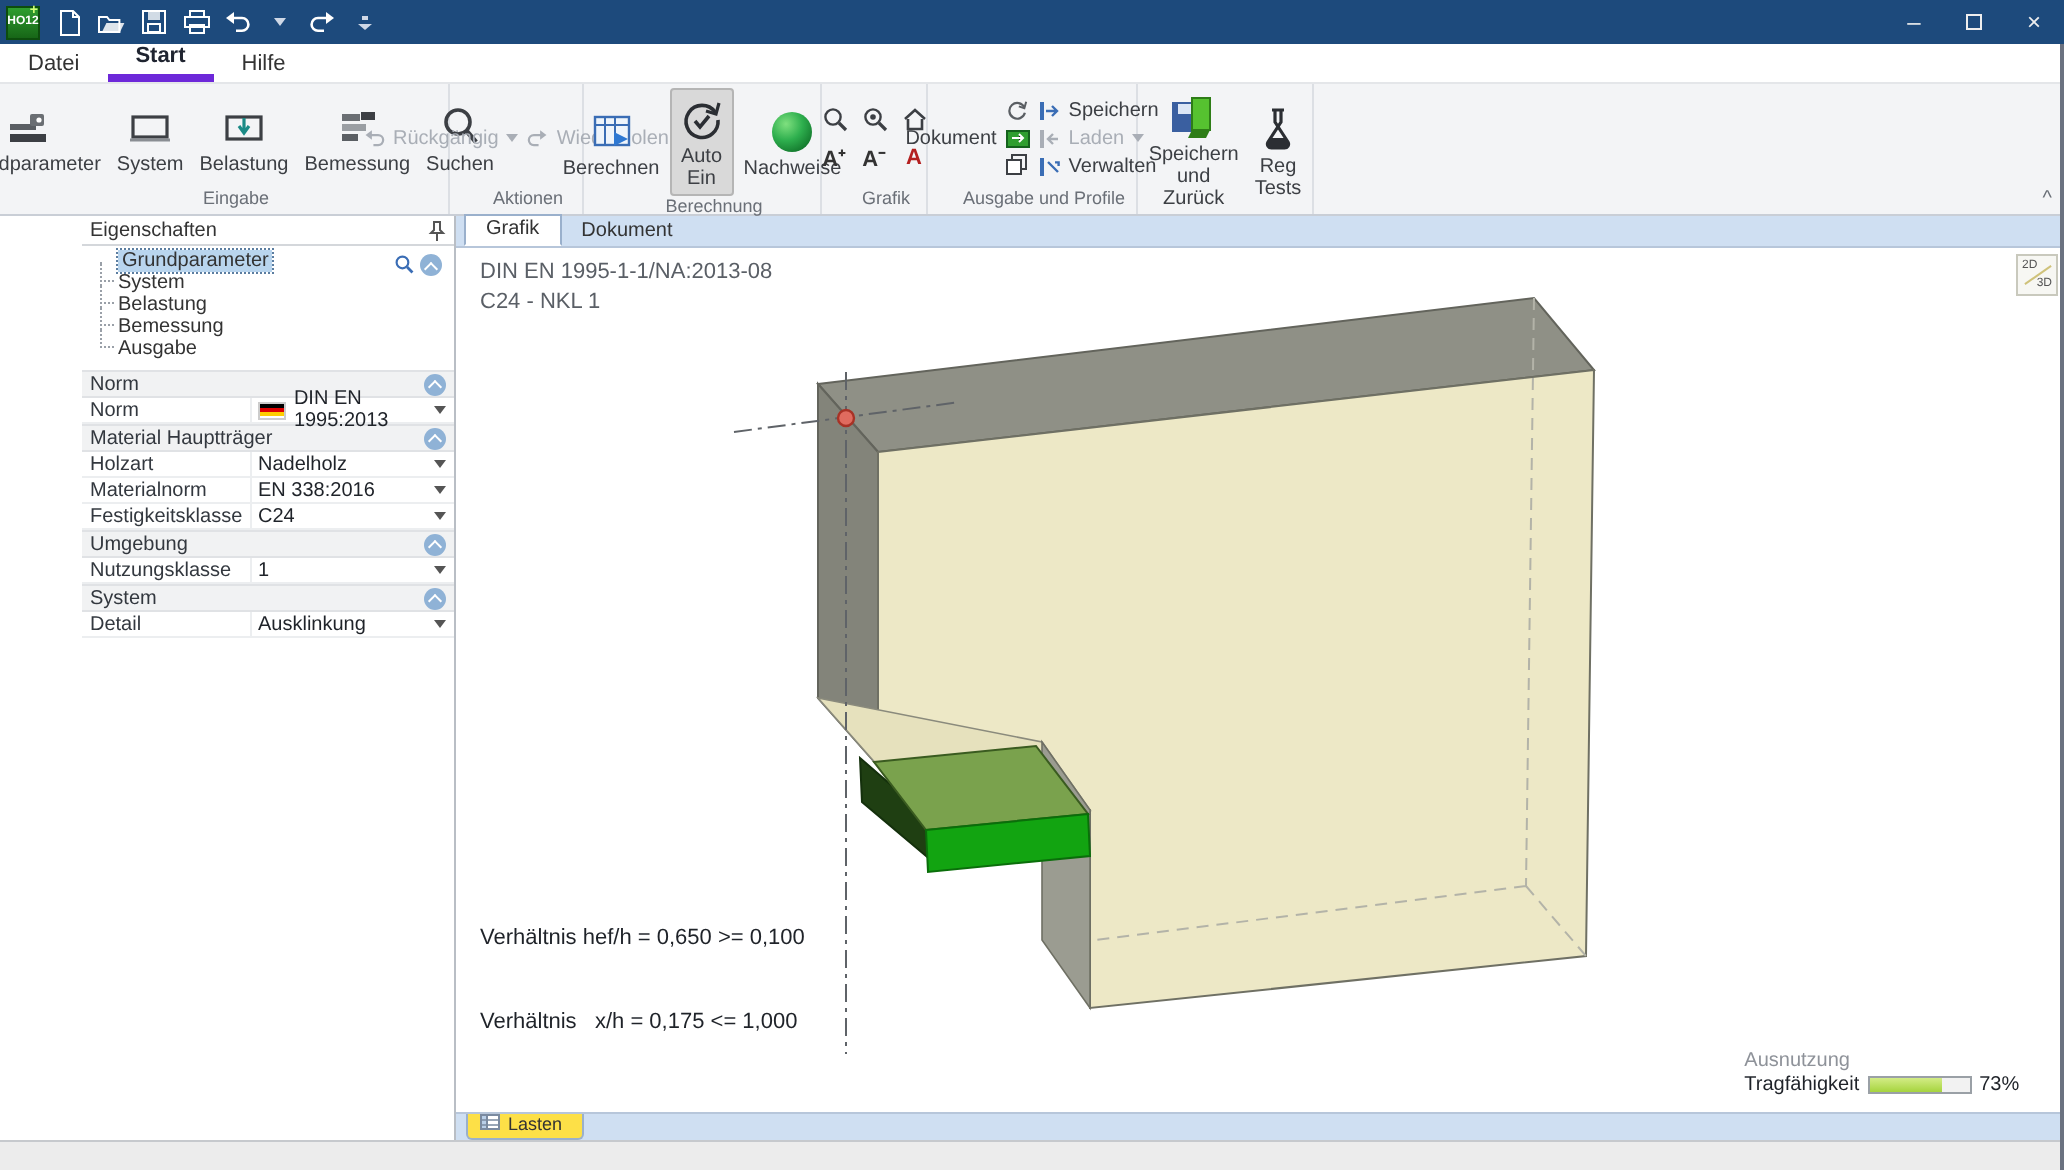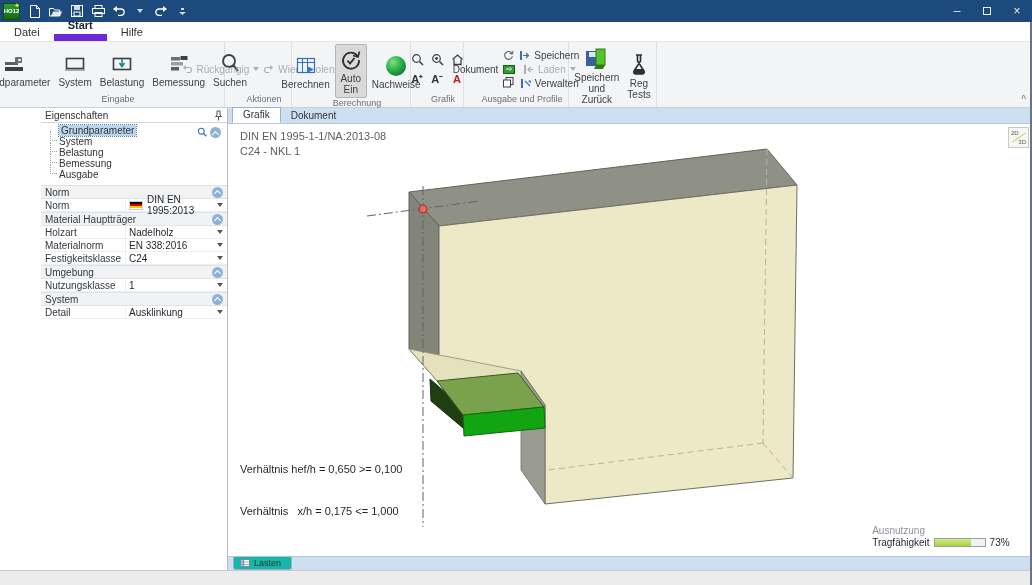--- a/index.html
+++ b/index.html
@@ -17,21 +17,21 @@
   .qicon { width:18px; height:16px; display:flex; align-items:center; justify-content:center; margin-right:3px; cursor:default; }
   .qicon svg { display:block; }
   .tb-spacer { flex:1; }
   .winbtn { width:30px; height:22px; display:flex; align-items:center; justify-content:center; font-size:12px; color:#eee; }
   .winbtn .sq { width:8px; height:8px; border:1px solid #eee; display:block; }
 
   
   .menubar { position:absolute; left:0; top:22px; width:1032px; height:20px; background:#fff;
     display:flex; align-items:flex-end; border-bottom:1px solid #e4e6e9; }
   .mtab { padding:2px 14px 3px 14px; font-size:11px; color:#333; }
-  .mtab.active { font-weight:bold; border-bottom:7px solid #6d28d9; color:#1f2430; }
+  .mtab.active { font-weight:bold; border-bottom:4px solid #6d28d9; color:#1f2430; }
 
   
   .ribbon { position:absolute; left:0; top:42px; width:1032px; height:66px; background:#f3f4f6;
     border-bottom:1px solid #c9ced6; display:flex; }
   .rgroup { position:relative; height:100%; border-right:1px solid #dcdfe4; display:flex; flex-direction:column; }
   .rgroup-body { flex:1; display:flex; align-items:center; justify-content:center; padding:2px 4px 0 4px; gap:2px; }
   .rgroup-label { height:13px; text-align:center; font-size:9px; color:#6a6f77;padding-left:12px; }
   .rbtn { display:flex; flex-direction:column; align-items:center; justify-content:flex-start;
     padding:2px 3px; border-radius:2px; }
   .rbtn .ric { height:26px; display:flex; align-items:center; justify-content:center; }
@@ -41,21 +41,21 @@
   .smallbtn { display:flex; align-items:center; gap:4px; font-size:10px; color:#3c3f44; }
   .smallbtn.disabled { color:#a9aeb6; }
   .caret-down { width:0; height:0; border-left:3px solid transparent; border-right:3px solid transparent;
     border-top:4px solid currentColor; display:inline-block; }
   .grafik-grid { display:grid; grid-template-columns:16px 16px 16px; grid-auto-rows:16px; gap:3px 4px;
     align-items:center; justify-items:center; padding:0 4px; }
   .gtxt { font-size:11px; color:#333; font-weight:bold; }
   .gtxt.red { color:#b42020; }
   .ausgabe-wrap { display:flex; align-items:center; gap:5px; padding:0 4px; }
   .ausgabe-icons { display:flex; flex-direction:column; gap:3px; }
-  .ausgabe-col { display:flex; flex-direction:column; gap:3px;align-items:center; }
+  .ausgabe-col { display:flex; flex-direction:column; gap:3px; }
   .ribbon-collapse { position:absolute; right:6px; bottom:2px; font-size:10px; color:#6a6f77; }
   .doc-label { font-size:10px; color:#3c3f44; }
 
   
   .main { position:absolute; left:0; top:108px; width:1032px; height:462px; display:flex; }
 
   
   .panel { width:228px; height:100%; background:#fff; border-right:1px solid #b9bec5; display:flex; flex-direction:column;padding-left:41px; }
   .panel-header { height:15px; border-bottom:1px solid #d4d7db; display:flex; align-items:center;
     padding:0 4px; font-size:10px; color:#333; }
@@ -99,22 +99,22 @@
     background:#cfc27a; transform:rotate(-35deg); }
   .ratios { position:absolute; left:12px; bottom:10px; font-size:11px; color:#1f2329; line-height:14px; white-space:pre; }
   .util { position:absolute; right:22px; bottom:8px; text-align:right; }
   .util .cap { font-size:10px; color:#8e9299; margin-bottom:1px; margin-right:85px; }
   .util-row { display:flex; align-items:center; gap:4px; }
   .util-row .ulabel { font-size:10px; color:#1f2329; }
   .pbar { width:52px; height:9px; border:1px solid #9aa0a6; background:#f2f2f2; position:relative; }
   .pbar .fill { position:absolute; left:0; top:0; bottom:0; background:linear-gradient(#d3ec86,#a6d43e); }
   .pct { font-size:10px; color:#1f2329; }
   .bottom-tabs { height:14px; background:#cfdff2; border-top:1px solid #b7c6da; display:flex; padding-left:5px; }
-  .btab { background:#14b8a6; border:1px solid #9ab0cc; border-top:none; font-size:9px; color:#333;
-    display:flex; align-items:center; gap:4px; padding:0 10px 1px 6px; border-radius:0 0 3px 3px; }
+  .btab { background:#fde047; border:1px solid #9ab0cc; border-top:none; font-size:9px; color:#333;
+    display:flex; align-items:flex-start; gap:4px; padding:0 10px 1px 6px; border-radius:0 0 3px 3px; }
 
   
   .statusbar { position:absolute; left:0; top:570px; width:1032px; height:15px; background:#ececec;
     border-top:1px solid #c6c9cd; }
   .right-edge { position:absolute; right:0; top:22px; width:2px; height:563px; background:#6b7280; }
 
   svg { display:block; }
 </style>
 </head>
 <body>

